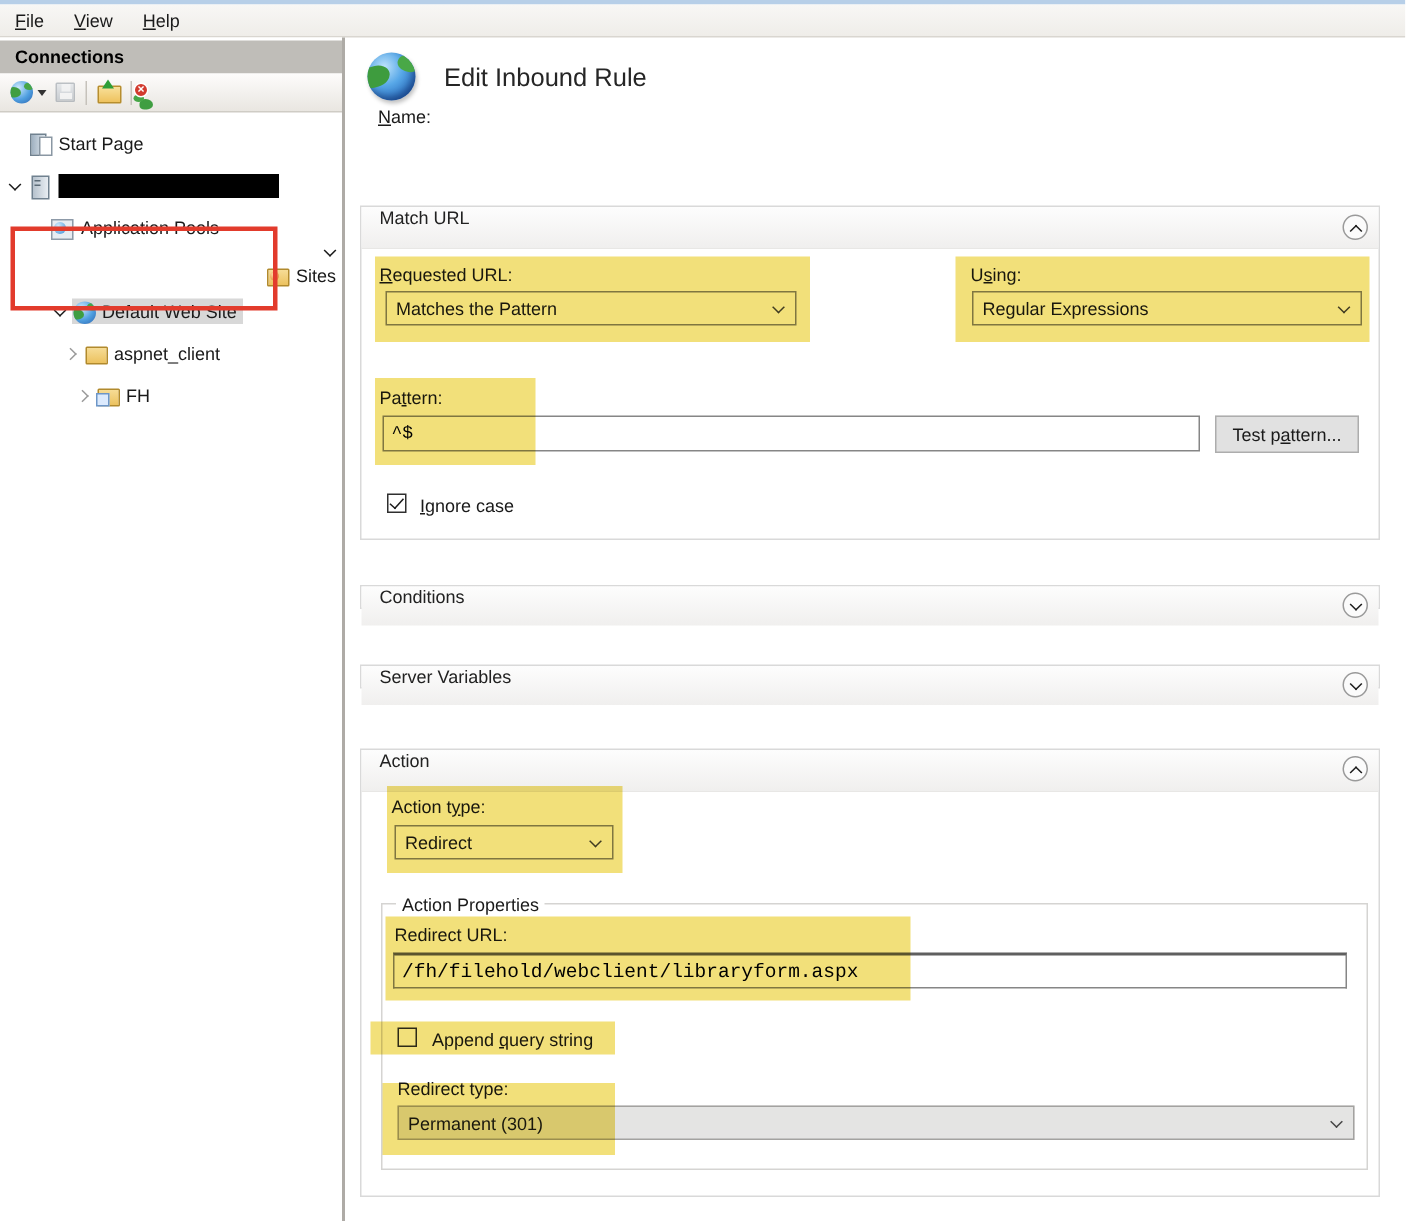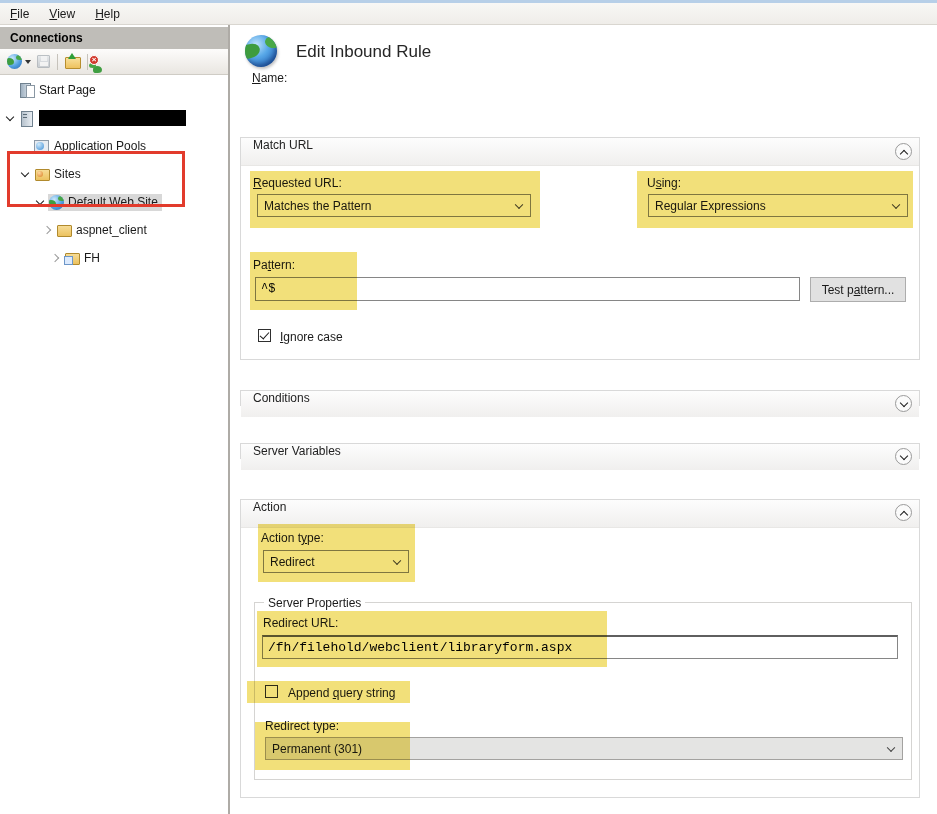--- a/index.html
+++ b/index.html
@@ -26,21 +26,21 @@
   .ico-floppy::before{content:'';position:absolute;left:3px;top:0;width:6px;height:5px;background:#eef1f4;}
   .ico-floppy::after{content:'';position:absolute;left:2px;bottom:1px;width:8px;height:4px;background:#f5f7f9;}
   .ico-folder-up{width:15px;height:13px;position:relative;}
   .ico-folder-up::before{content:'';position:absolute;left:0;top:2px;width:14px;height:10px;background:linear-gradient(#f8e09a,#eec25e);border:1px solid #b78e2e;border-radius:1px;}
   .ico-folder-up::after{content:'';position:absolute;left:3px;top:-2px;width:0;height:0;border-left:4px solid transparent;border-right:4px solid transparent;border-bottom:6px solid #2e9e38;}
   .ico-wrap{position:relative;}
   .badge-x{position:absolute;right:-4px;bottom:-3px;width:10px;height:10px;border-radius:50%;background:#d23b2e;border:1px solid #fff;color:#fff;font-size:8px;line-height:8px;text-align:center;font-weight:bold;}
 
   
   .tree{position:absolute;left:0;top:51px;width:228px;height:738px;overflow:hidden;}
-  .tree-row{display:flex;align-items:center;height:28px;}
+  .tree-row{display:flex;align-items:flex-end;height:28px;}
   .chev{width:15px;height:16px;flex:none;position:relative;display:inline-block;}
   .chev.expanded::after{content:'';position:absolute;left:4px;top:4px;width:5px;height:5px;border-right:1.4px solid #1c1c1c;border-bottom:1.4px solid #1c1c1c;transform:rotate(45deg);}
   .chev.collapsed::after{content:'';position:absolute;left:4px;top:5px;width:5px;height:5px;border-right:1.4px solid #9a9a9a;border-bottom:1.4px solid #9a9a9a;transform:rotate(-45deg);}
   .tlabel-wrap{display:flex;align-items:center;height:17px;padding:0 4px 0 1px;}
   .tlabel-wrap.selected{background:#d8d8d8;}
   .tlabel{white-space:nowrap;}
   .tlabel.redacted{width:147px;height:16px;background:#000;}
   .ti{width:16px;height:16px;position:relative;flex:none;margin-right:4px;display:inline-block;}
   .icon-start-page::before{content:'';position:absolute;left:1px;top:1px;width:9px;height:13px;background:linear-gradient(90deg,#9fb0c0,#dfe7ee);border:1px solid #70818f;}
   .icon-start-page::after{content:'';position:absolute;right:0;top:3px;width:7px;height:11px;background:#fff;border:1px solid #8a97a3;}
@@ -141,21 +141,21 @@
             <span class="tlabel redacted"></span>
           </span>
         </div>
         <div class="tree-row" style="padding-left: 18px;">
           <span class="chev none"></span>
           <span class="tlabel-wrap">
             <span class="ti icon-app-pools"></span>
             <span class="tlabel">Application Pools</span>
           </span>
         </div>
-        <div class="tree-row" style="padding-left: 18px;">
+        <div class="tree-row" style="padding-left: 18px; flex-direction: column;">
           <span class="chev expanded"></span>
           <span class="tlabel-wrap">
             <span class="ti icon-sites"></span>
             <span class="tlabel">Sites</span>
           </span>
         </div>
         <div class="tree-row" style="padding-left: 33px;">
           <span class="chev expanded"></span>
           <span class="tlabel-wrap selected">
             <span class="ti icon-site-globe"></span>
@@ -231,21 +231,21 @@
     </div>
   </div>
   <span class="circle-btn up" style="left:895px;top:504px;"></span>
 
   <div class="lbl" style="left:261px;top:531px;">Action t<u>y</u>pe:</div>
   <div class="combo" style="left:263px;top:550px;width:146px;height:23px;">
     <span>Redirect</span>
   </div>
 
   <div class="groupbox" style="left:254px;top:602px;width:658px;height:178px;"></div>
-  <div class="lbl legend" style="left:264px;top:596px;">Server Properties</div>
+  <div class="lbl legend" style="left:264px;top:596px;">Action Properties</div>
 
   <div class="lbl" style="left:263px;top:616px;">Redirect URL:</div>
   <input class="input tbox mono" style="left: 262px; top: 635px; width: 636px; height: 24px; border-top: 2px solid rgb(95, 95, 95); font-size: 13px;" value="/fh/filehold/webclient/libraryform.aspx">
 
   <span class="cb" style="left:265px;top:685px;"></span>
   <div class="lbl" style="left:288px;top:686px;">Append <u>q</u>uery string</div>
 
   <div class="lbl" style="left:265px;top:719px;">Redirect type:</div>
   <div class="combo gray" style="left:265px;top:737px;width:638px;height:23px;">
     <span>Permanent (301)</span>

